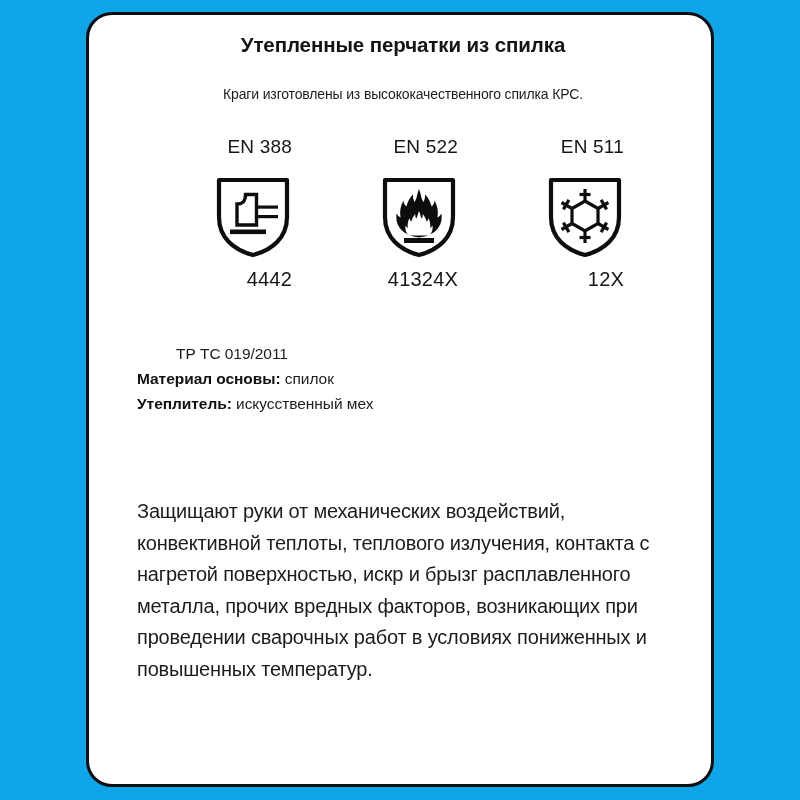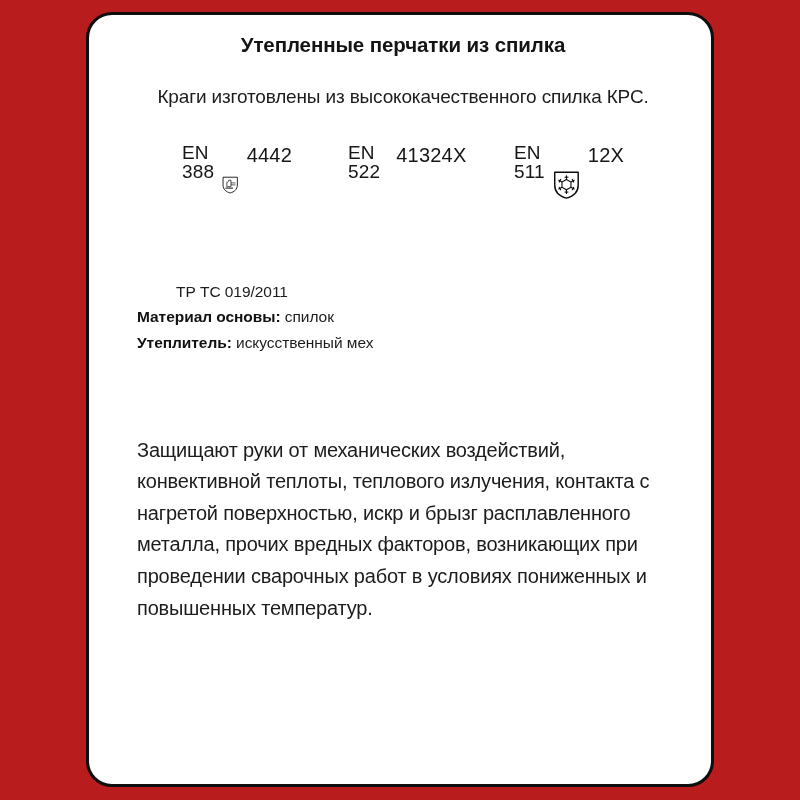--- a/index.html
+++ b/index.html
@@ -13,21 +13,21 @@
     font-family: "Liberation Sans", sans-serif;
     color: #1a1a1a;
     -webkit-font-smoothing: antialiased;
   }
 
   .page {
     position: relative;
     width: 800px;
     height: 800px;
     box-sizing: border-box;
-    background: #b91c1c;
+    background: #0ea5e9;
   }
 
   
   .card-frame {
     position: absolute;
     left: 86px;
     top: 12px;
     width: 628px;
     height: 775px;
     box-sizing: border-box;
@@ -56,39 +56,39 @@
     letter-spacing: -0.1px;
     color: #141414;
     line-height: 1.2;
   }
 
   
   .lead {
     margin: 0;
     padding-top: 27px;
     text-align: center;
-    font-size: 19px;
+    font-size: 14px;
     font-weight: normal;
     color: #1c1c1c;
     line-height: 1.3;
     letter-spacing: -0.15px;
   }
 
   
   .pictos {
     display: flex;
     justify-content: center;
     align-items: flex-start;
     gap: 56px;
     padding-top: 34px;
   }
   .picto {
     display: flex;
-    flex-direction: row;
-    align-items: flex-start;
+    flex-direction: column;
+    align-items: flex-end;
     width: 110px;
     gap: 8px;
   }
   .picto-std {
     font-size: 19px;
     font-weight: normal;
     color: #161616;
     letter-spacing: 0.2px;
     line-height: 1;
     margin-bottom: 11px;

